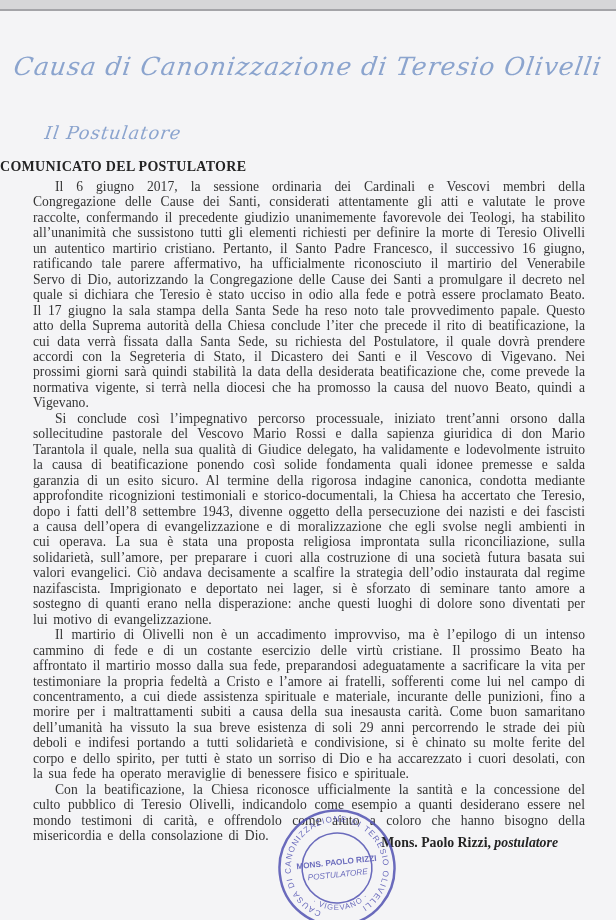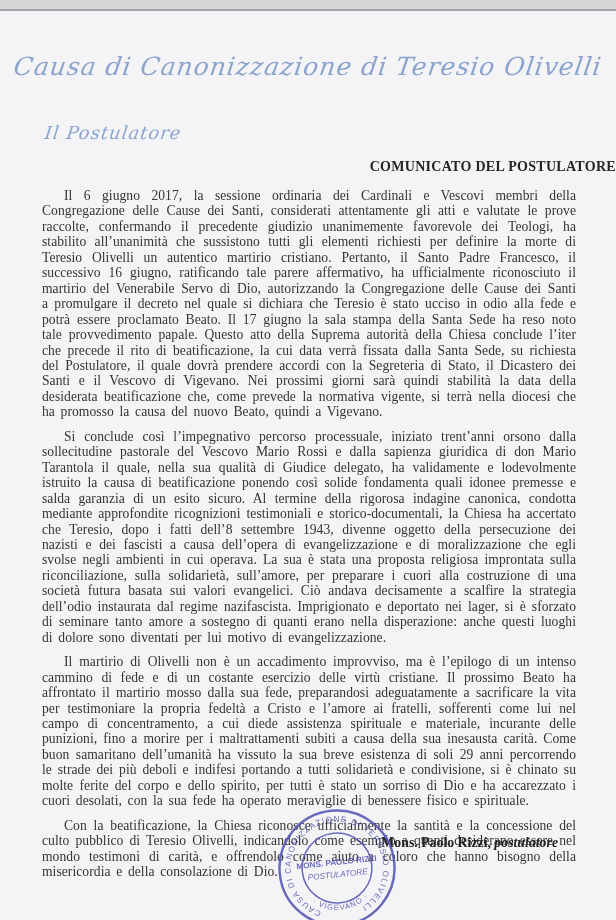--- a/index.html
+++ b/index.html
@@ -18,29 +18,29 @@
   }
   .letterhead-title .skew, .letterhead-role .skew{
     display:inline-block;transform:skewX(-8deg);
   }
   .letterhead-role{
     position:absolute;top:122px;left:45px;
     font-family:"DejaVu Serif",serif;font-style:italic;
     font-size:18px;color:#8ba4ce;letter-spacing:1px;
   }
   .doc-title{
-    position:absolute;top:159px;left:0;width:616px;text-align:right;
+    position:absolute;top:159px;left:0;width:616px;text-align:left;
     font-weight:bold;font-size:14px;color:#242424;letter-spacing:.3px;
   }
   .body-text{
     position:absolute;top:179px;left:33px;width:552px;
     font-size:13.6px;line-height:15.45px;color:#343434;
     text-align:justify;word-spacing:2.2px;letter-spacing:.05px;
   }
-  .body-text p{margin:9px;text-indent:22px;}
+  .body-text p{margin:0;text-indent:22px;}
   .dateline{margin:0;text-indent:22px;}
   .signature{
     position:absolute;top:835px;right:58px;
     font-size:13.8px;color:#242424;font-weight:bold;
   }
   .signature .role{font-style:italic;}
   .stamp{
     position:absolute;left:260px;top:791px;width:154px;height:154px;
     transform:rotate(-6deg);opacity:.85;
   }

